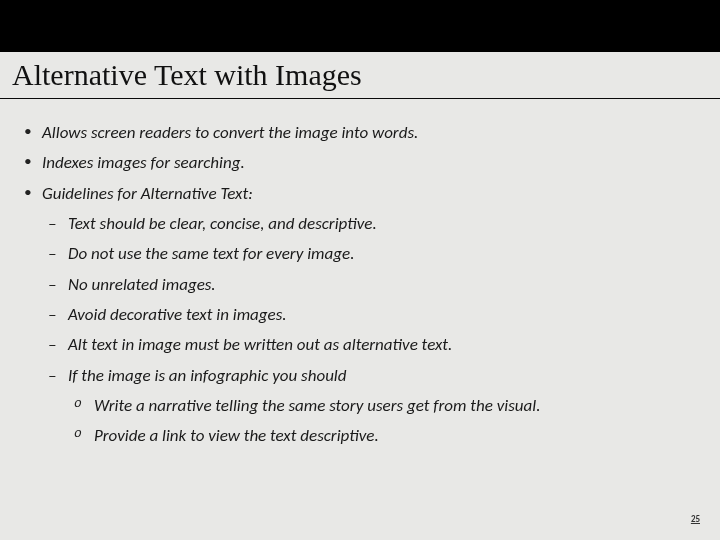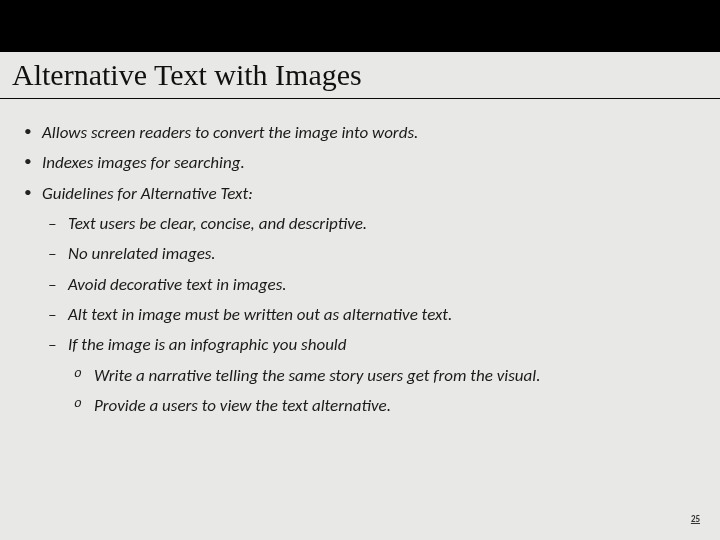--- a/index.html
+++ b/index.html
@@ -89,29 +89,30 @@
 <h1 class="title">Alternative Text with Images</h1>
 <div class="underline"></div>
 
 <div class="content">
   <ul class="l1">
     <li>Allows screen readers to convert the image into words.</li>
     <li>Indexes images for searching.</li>
     <li>
       <span>Guidelines for Alternative Text:</span>
       <ul class="l2">
-        <li>Text users be clear, concise, and descriptive.</li>
+        <li>Text should be clear, concise, and descriptive.</li>
+        <li>Do not use the same text for every image.</li>
         <li>No unrelated images.</li>
         <li>Avoid decorative text in images.</li>
         <li>Alt text in image must be written out as alternative text.</li>
         <li>
           <span>If the image is an infographic you should</span>
           <ul class="l3">
             <li>Write a narrative telling the same story users get from the visual.</li>
-            <li>Provide a users to view the text alternative.</li>
+            <li>Provide a link to view the text descriptive.</li>
           </ul>
         </li>
       </ul>
     </li>
   </ul>
 </div>
 
 <div class="pagenum">25</div>
 
 </body></html>

